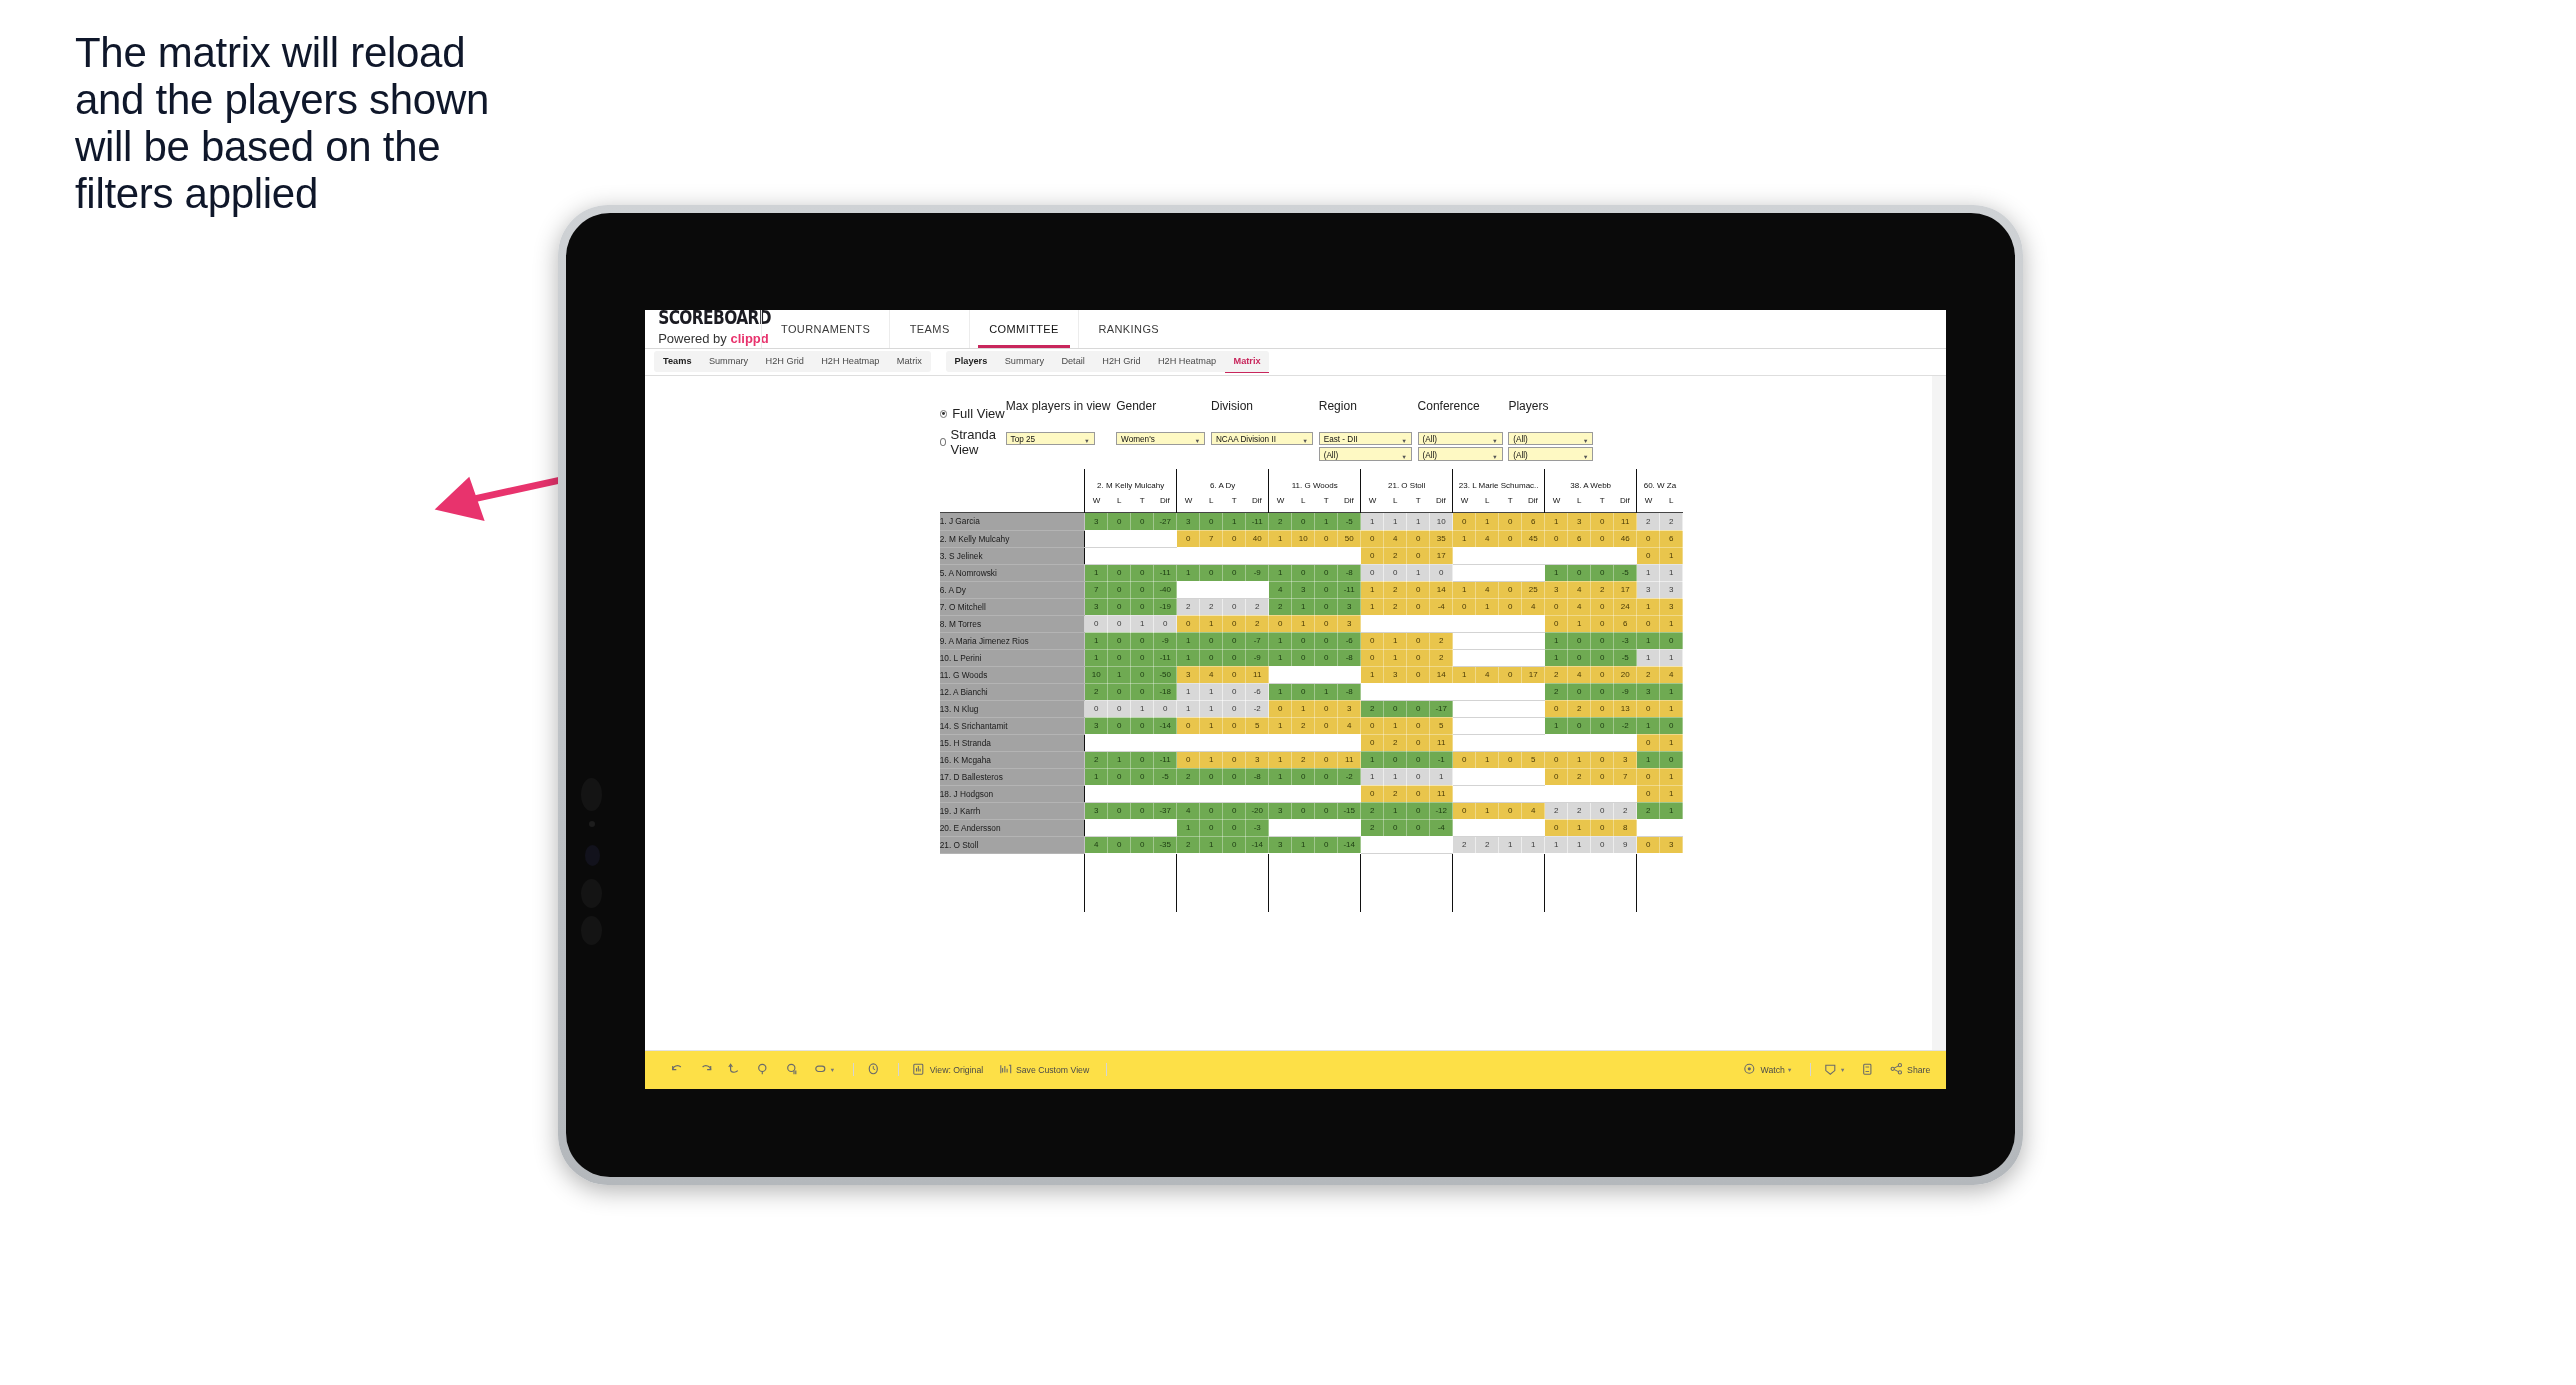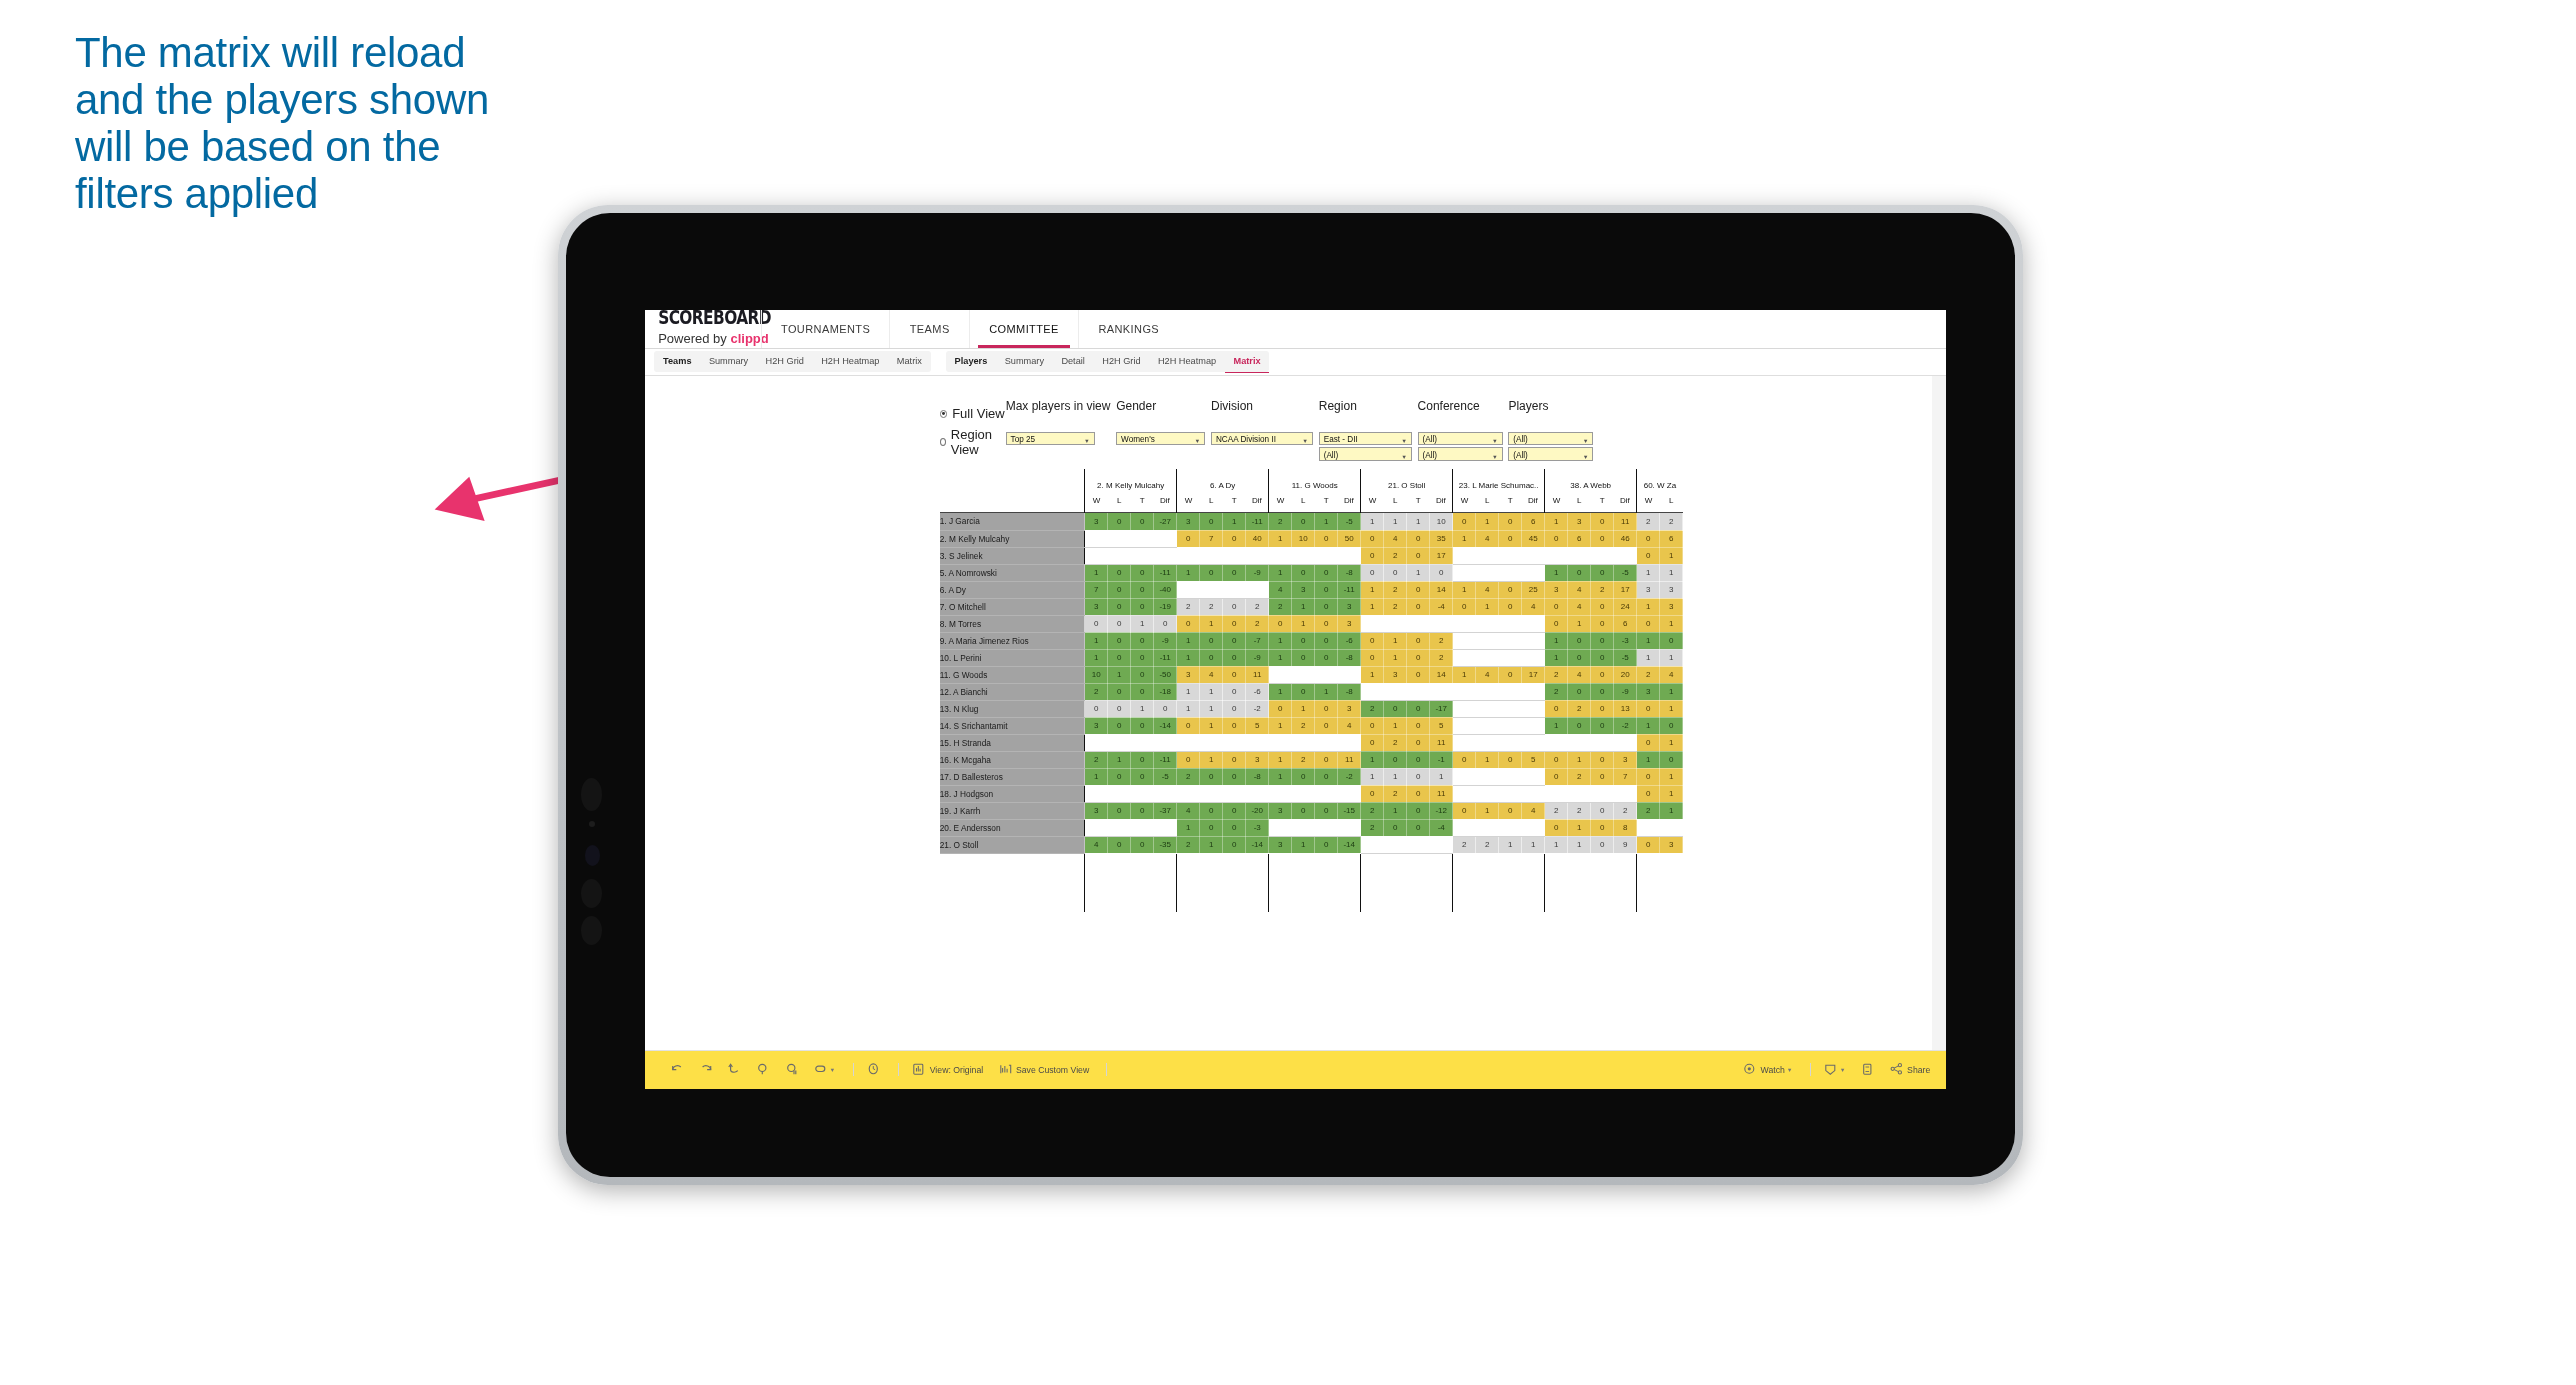--- a/index.html
+++ b/index.html
@@ -2,21 +2,21 @@
 <html><head>
 <meta charset="utf-8">
 <style>
   * { box-sizing: border-box; margin:0; padding:0; }
   html,body { width:2576px; height:1386px; background:#ffffff; overflow:hidden; }
   body { font-family:"Liberation Sans", sans-serif; }
 
   
   #annotation {
     position:absolute; left:75px; top:29px; width:454px;
-    font-size:42px; line-height:1.12; color:#0369a1; letter-spacing:-0.3px;
+    font-size:42px; line-height:1.12; color:#0f172a; letter-spacing:-0.3px;
   }
   #arrow { position:absolute; left:376px; top:396px; width:550px; height:125px; }
 
   
   #tablet {
     position:absolute; left:558px; top:205px; width:1465px; height:980px;
     background:linear-gradient(180deg,#cfd2d5 0%,#bfc3c7 50%,#b4b8bc 100%);
     border-radius:50px;
     box-shadow:0 5.8px 25px rgba(0,0,0,.30);
   }
@@ -220,21 +220,21 @@
         <div id="canvas">
 
           <div id="filters">
             <div class="radios">
                 <div class="radio-row">
                   <span class="rdot on"></span>
                   <span>Full View</span>
                 </div>
                 <div class="radio-row">
                   <span class="rdot"></span>
-                  <span>Region View</span>
+                  <span>Stranda View</span>
                 </div>
               </div>
             <div id="fgroups" style="display:flex;">
                 <div class="fgroup">
                   <div class="flabel">Max players in view</div>
                   <div class="fsel w-top">
                     <span>Top 25</span>
                     <span class="cv">▼</span>
                   </div>
                   <div class="spacer-cell"></div>

